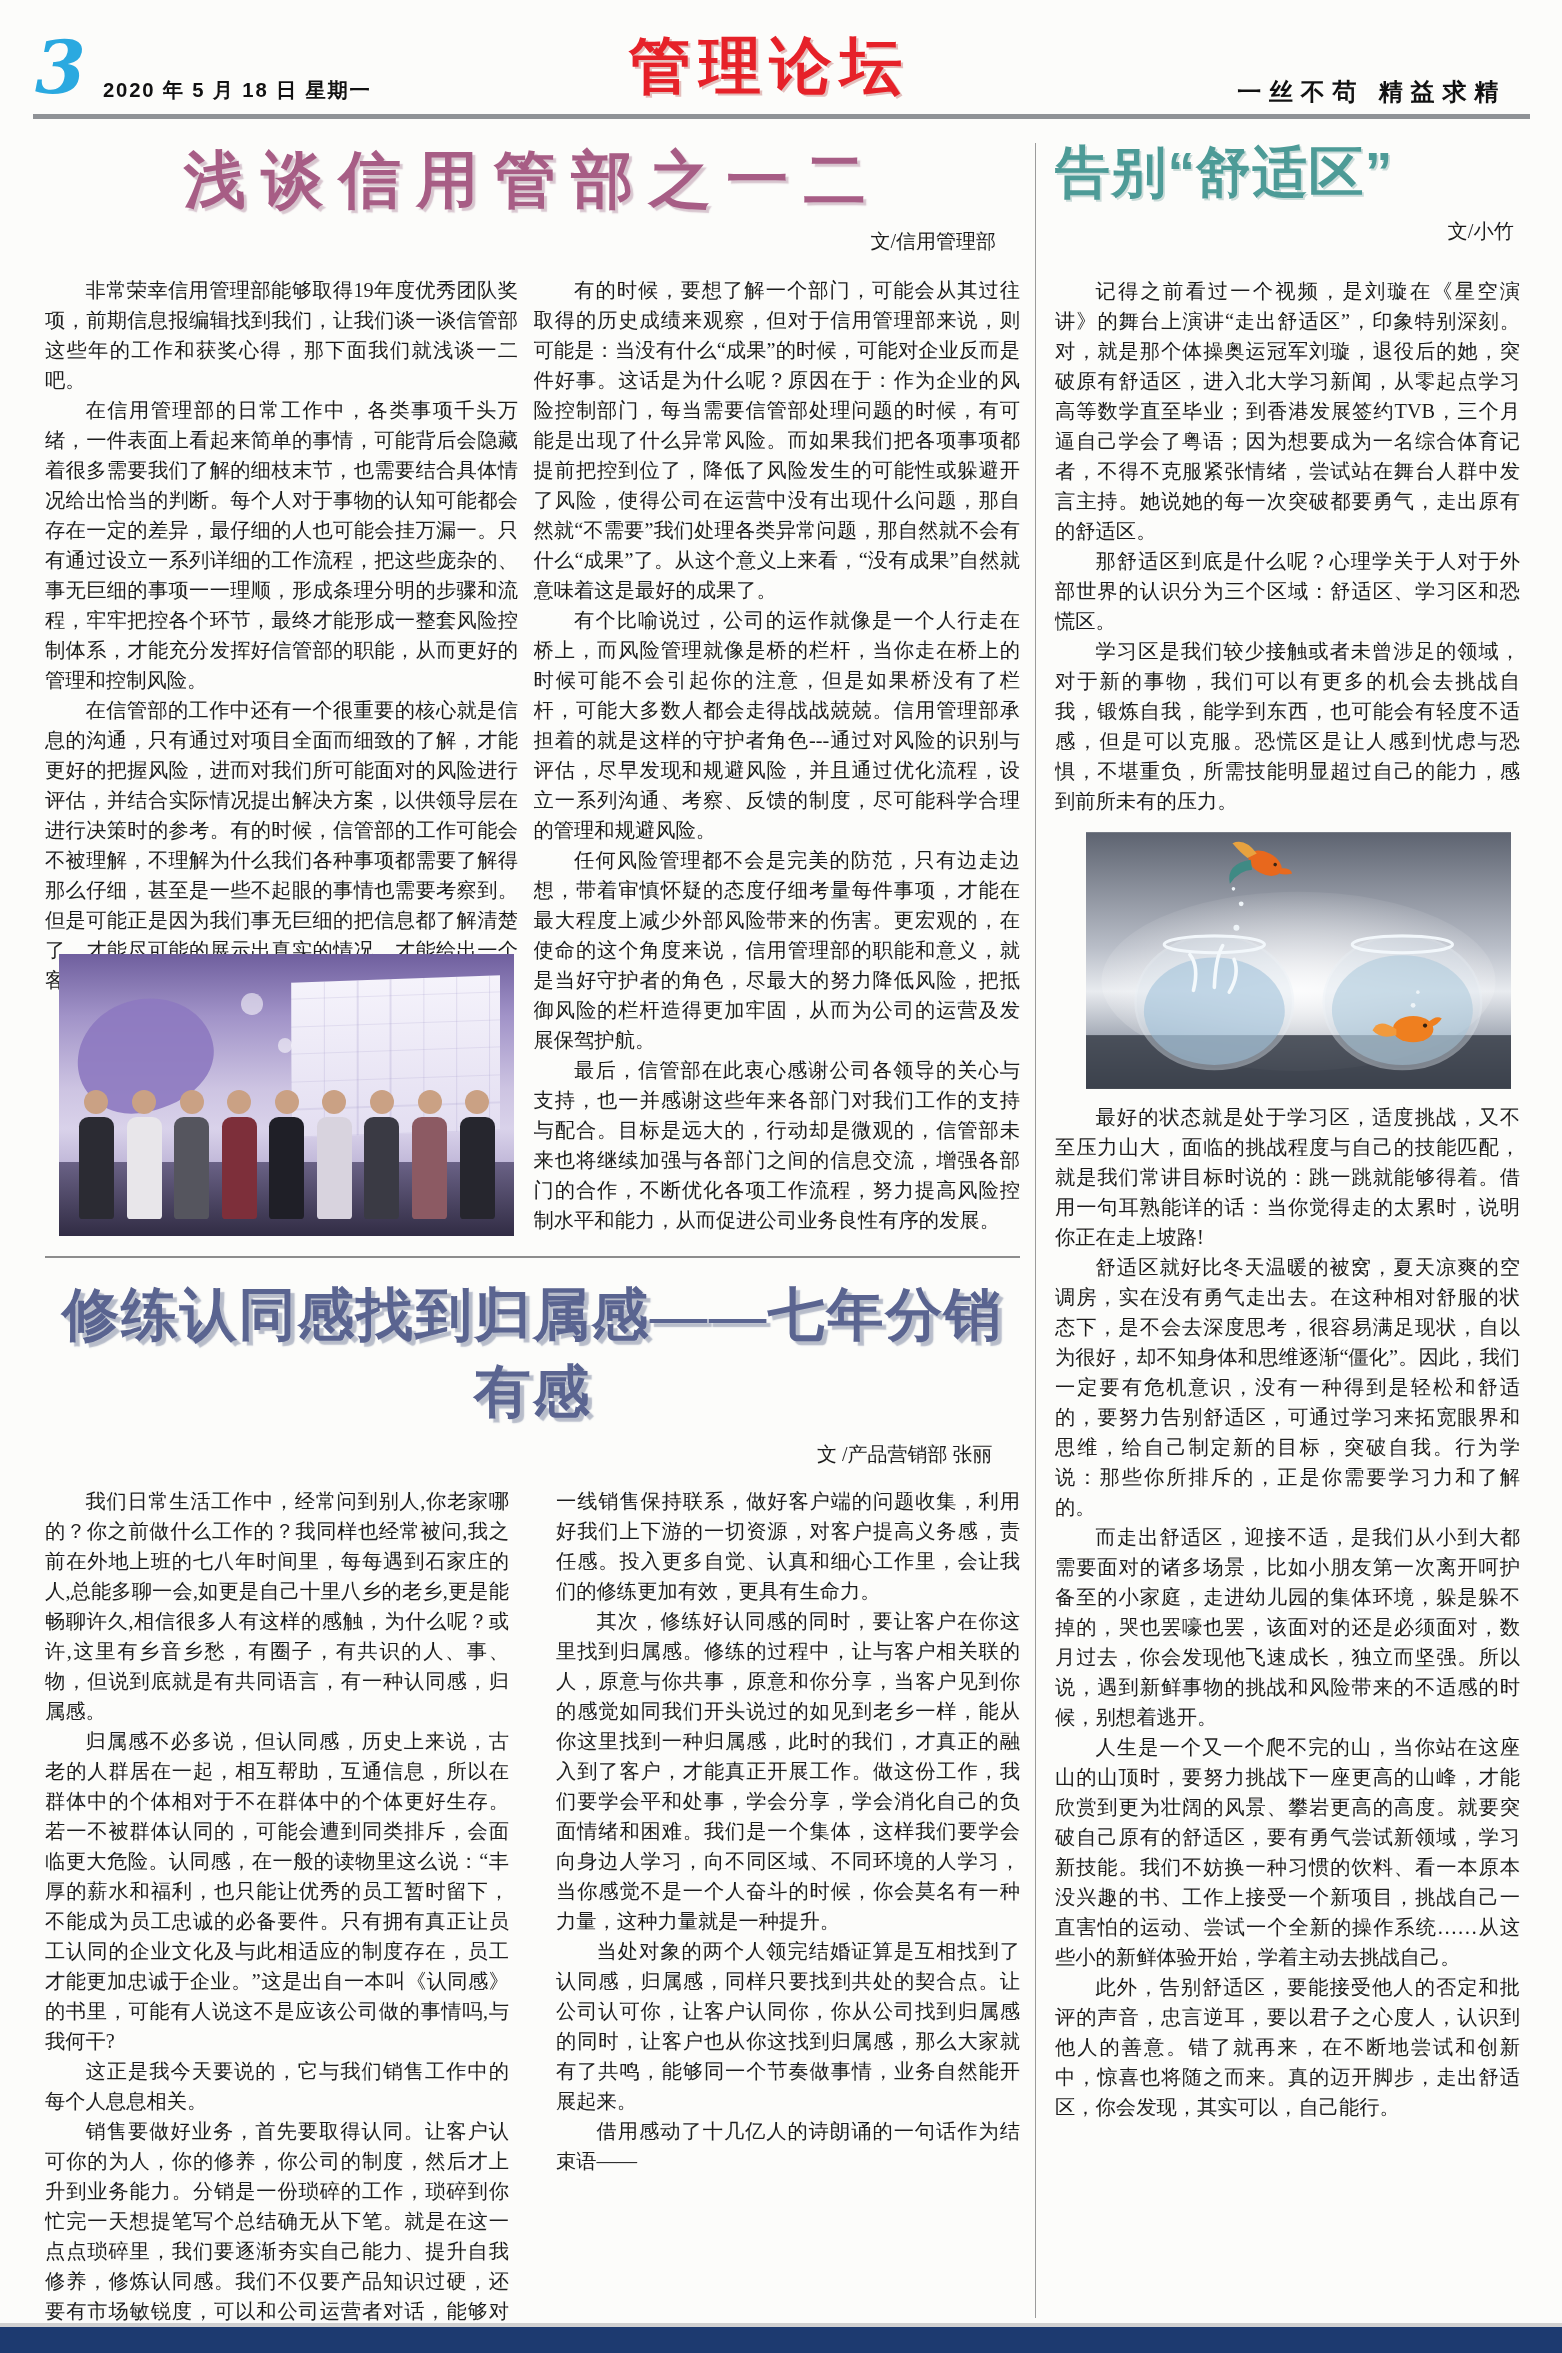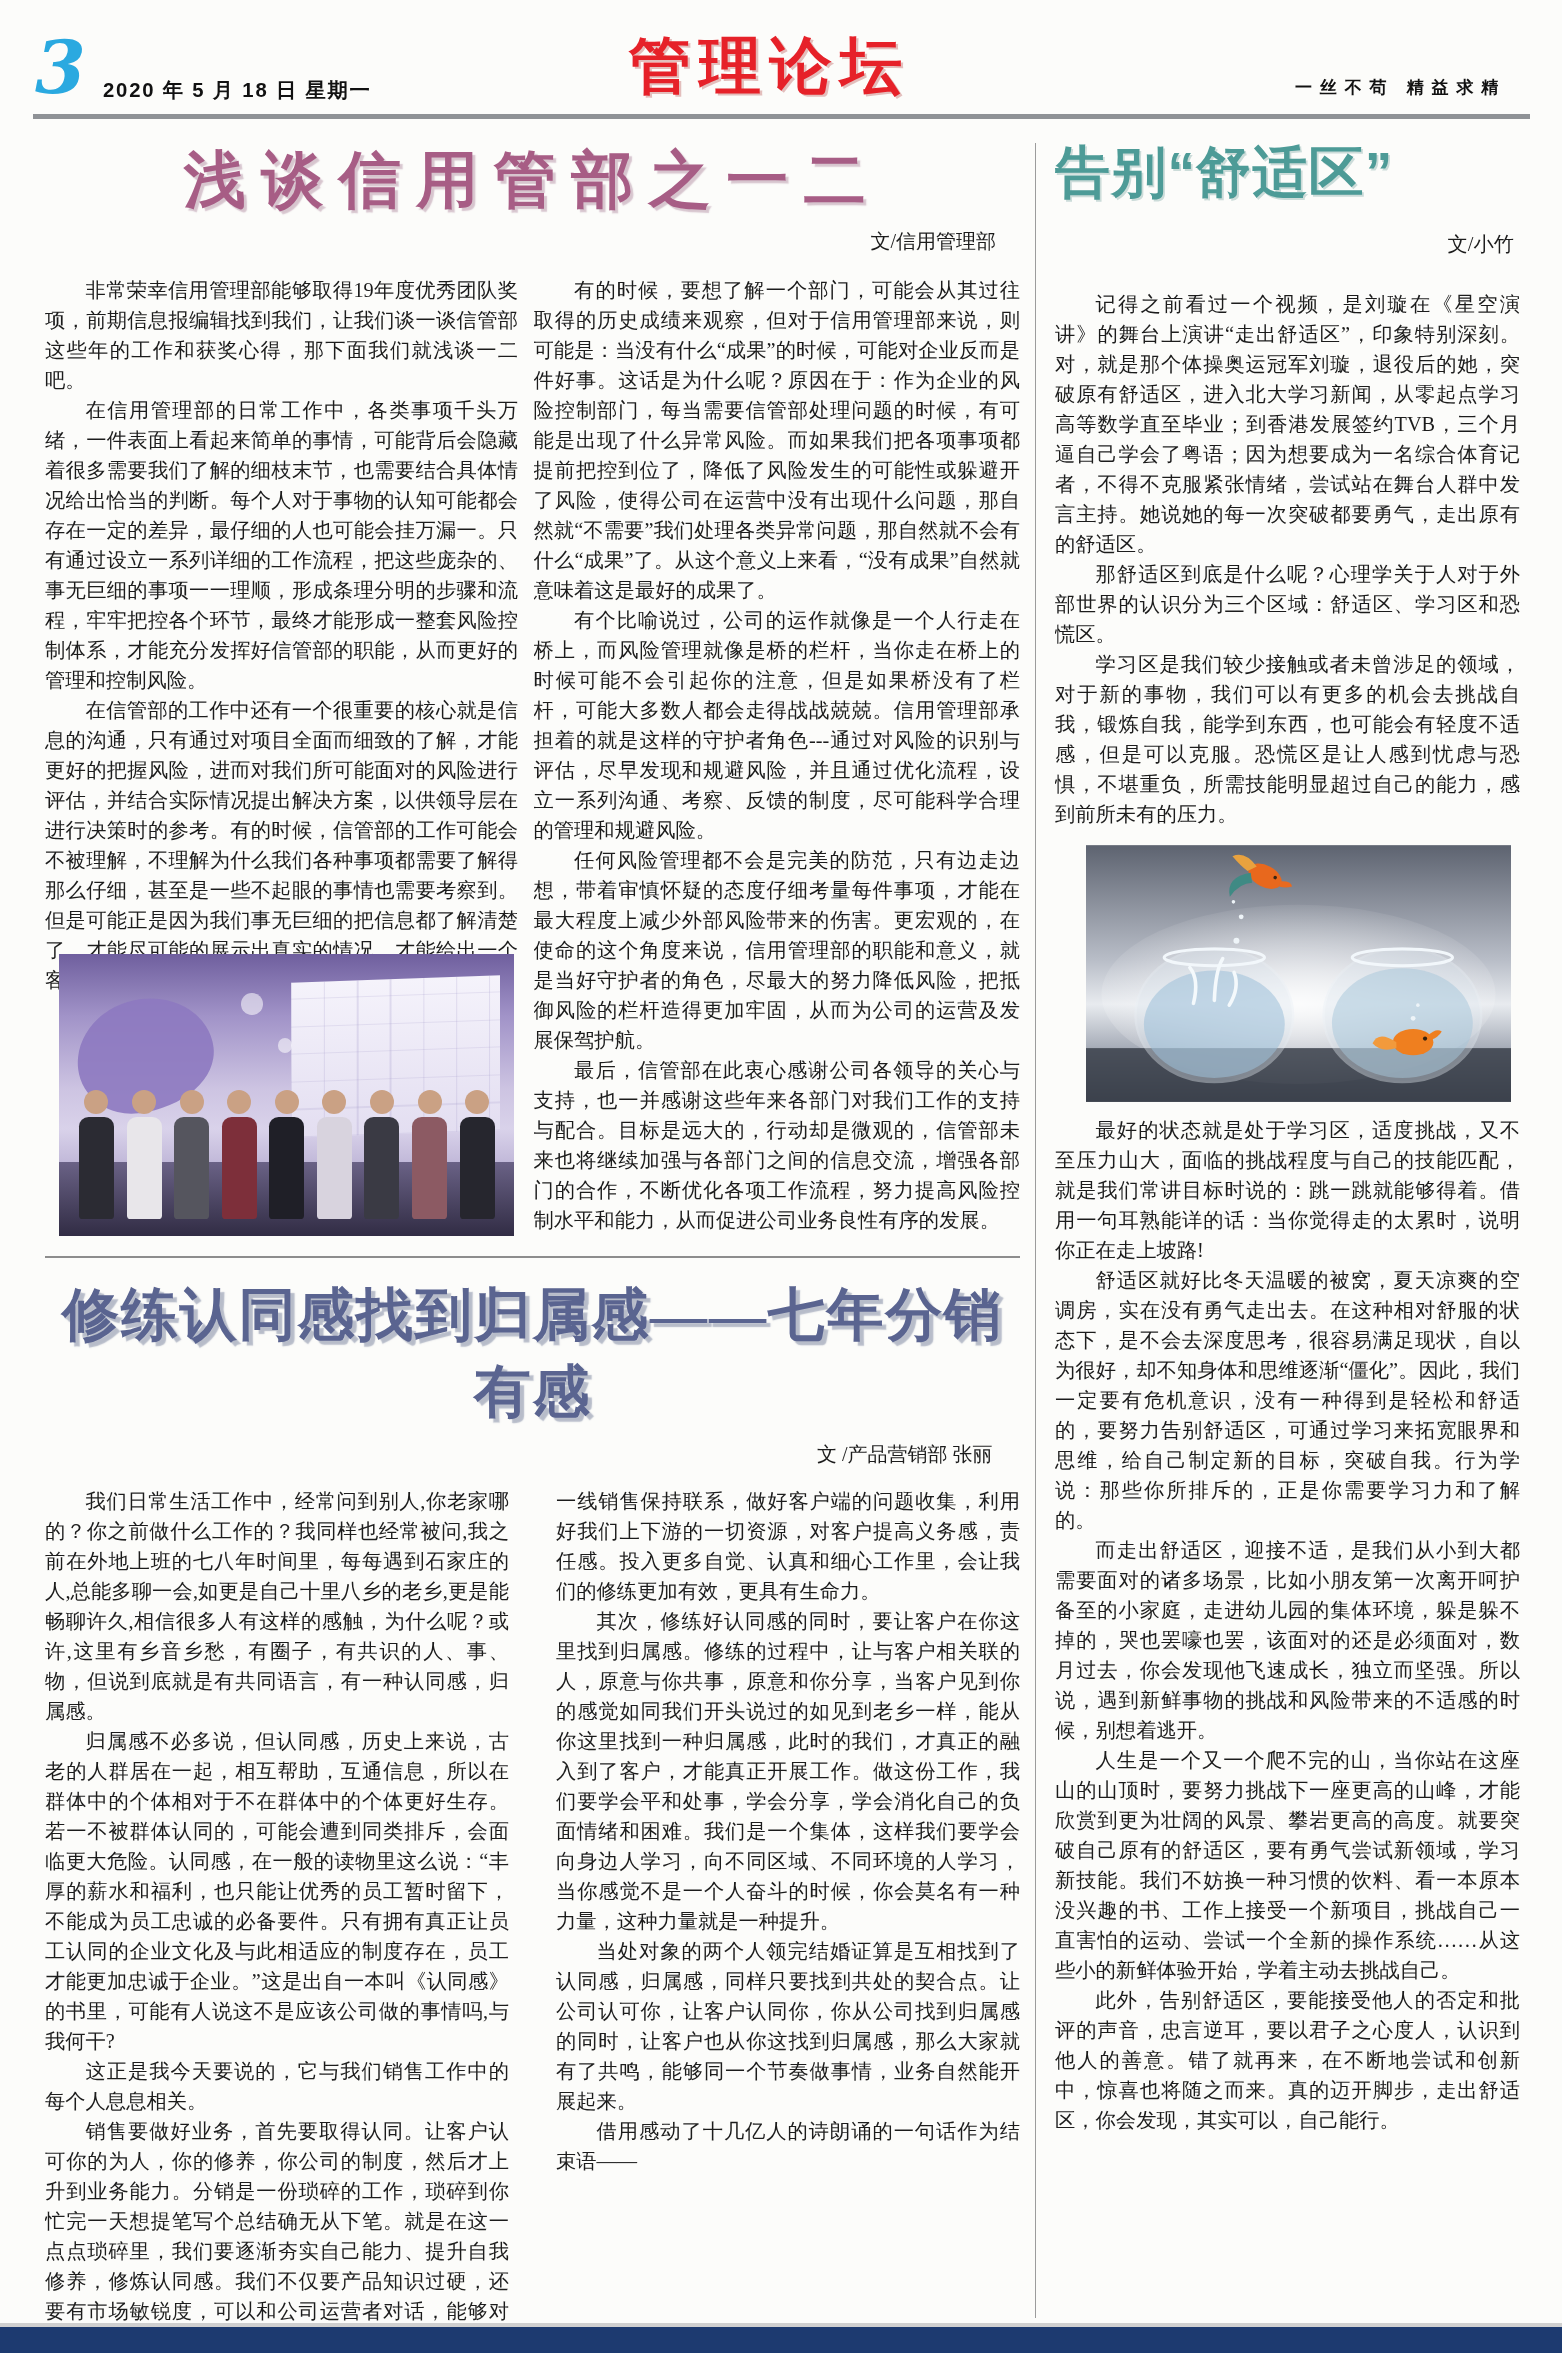--- a/index.html
+++ b/index.html
@@ -22,21 +22,21 @@
   }
   .masthead {
     position:absolute; left:602px; top:24px; width:335px; text-align:center;
     font-family:"Liberation Serif", serif; font-weight:900;
     font-size:62px; letter-spacing:8.4px; color:#e62129;
     text-shadow:2.4px 2.4px 0 rgba(160,30,30,.28);
   }
   .slogan {
     position:absolute; right:57px; top:76px;
     font-family:"Liberation Sans", sans-serif; font-weight:900;
-    font-size:17px; letter-spacing:7.8px; color:#111;
+    font-size:24px; letter-spacing:7.8px; color:#111;
   }
   .header-rule {
     position:absolute; left:33px; top:114px; width:1497px; height:5.4px;
     background:#8f9296;
   }
   .v-divider {
     position:absolute; left:1035px; top:143px; width:1.2px; height:2175px;
     background:#9c9c9c;
   }
   
@@ -95,21 +95,21 @@
     margin-top:18px; height:894px; overflow:hidden;
     column-count:2; column-gap:47px; column-fill:auto;
   }
   
   .a2 { position:absolute; left:1055px; top:136px; width:465px; height:2189px; overflow:hidden; }
   .a2-title {
     text-align:left; font-family:"Liberation Sans", sans-serif; font-weight:800;
     font-size:55px; letter-spacing:1.2px; color:#4d9b97;
     text-shadow:1.8px 1.8px 0.6px rgba(60,125,120,.25);
   }
-  .a2-byline { text-align:right; padding-right:6px; font-size:20.3px; margin-top:20px; }
+  .a2-byline { text-align:right; padding-right:6px; font-size:20.3px; margin-top:7px; }
   .a2-text { margin-top:31px; }
   .photo-a2 { width:425px; height:257px; margin:15.5px 4.8px 13px 31px; display:block; }
   
   .footer-gray { position:absolute; left:0; right:0; bottom:27.5px; height:3.6px; background:#cfcfcf; }
   .footer-bar { position:absolute; left:0; right:0; bottom:0; height:27.5px; background:#1d3a70; }
 </style>
 </head>
 <body>
 
 <div class="page">

